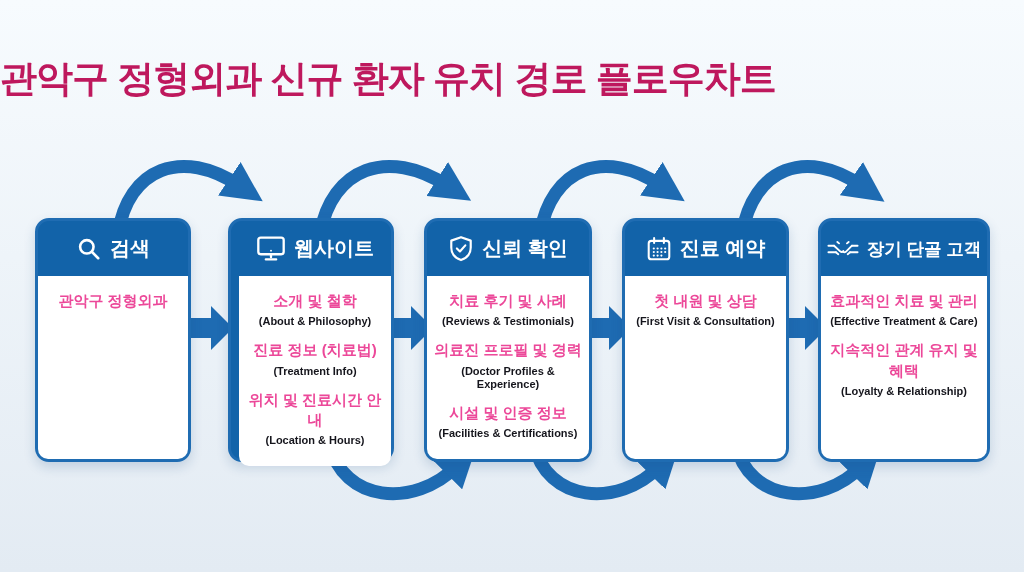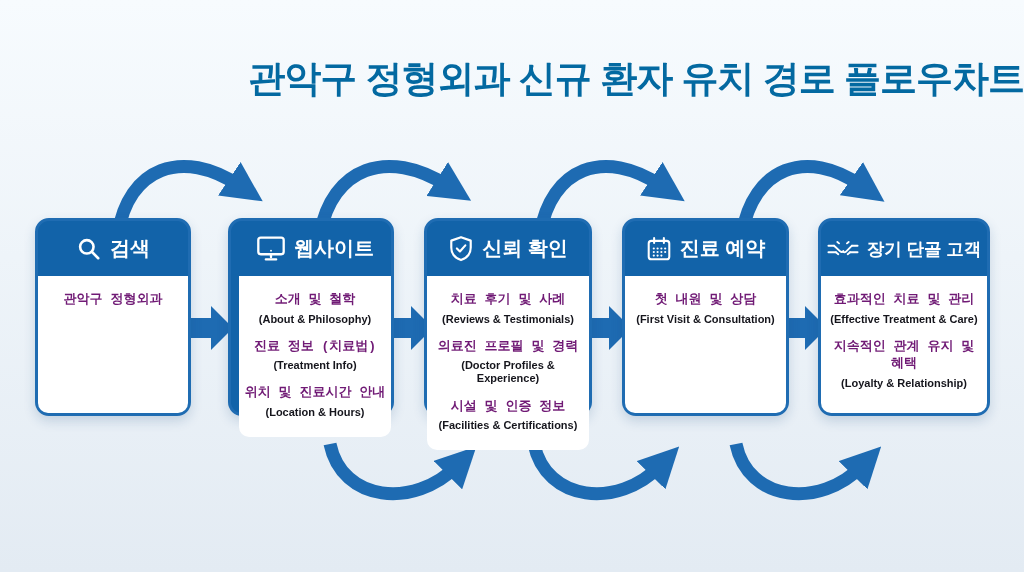--- a/index.html
+++ b/index.html
@@ -4,45 +4,45 @@
 <style>
   html,body{margin:0;padding:0;}
   body{
     width:1024px;height:572px;overflow:hidden;position:relative;
     background:linear-gradient(180deg,#f7fbfe 0%,#eef4f9 45%,#e3ebf3 100%);
     font-family:"Liberation Sans","DejaVu Sans",sans-serif;
     -webkit-font-smoothing:antialiased;
   }
   .page-title{
     position:absolute;top:54px;left:0;width:1024px;
-    text-align:right;font-size:37px;font-weight:800;color:#0369a1;
+    text-align:left;font-size:37px;font-weight:800;color:#be185d;
     letter-spacing:-1px;margin:0;z-index:3;
   }
   #arrow-layer{position:absolute;left:0;top:0;z-index:1;}
   .stage{
-    position:absolute;top:218px;height:198px;z-index:2;
+    position:absolute;top:218px;height:244px;z-index:2;
     background:#1263a9;border:3px solid #1f6cb2;border-radius:14px;
     box-shadow:0 5px 12px rgba(20,70,130,.18);
     display:flex;flex-direction:column;box-sizing:border-box;justify-content:space-between;
   }
   .stage-header{
     height:55px;flex:0 0 auto;display:flex;align-items:center;justify-content:center;
     gap:8px;color:#ffffff;padding:0 4px;
   }
   .stage-title{font-size:20px;font-weight:800;white-space:nowrap;}
   .stage-5 .stage-title{font-size:17.5px;}
   .stage-icon{flex:0 0 auto;display:flex;align-items:center;}
   .stage-icon svg{display:block;}
   .stage-body{
     flex:1;background:#ffffff;border-radius:0 0 10px 10px;
     padding:15px 5px 6px;text-align:center;
   }
   .item{margin-bottom:12px;}
   .stage-1 .item,.stage-4 .item{margin-bottom:16px;}
-  .item-main{font-size:13px;font-weight:800;color:#701a75;line-height:1.35;font-family:Liberation Mono, monospace;}
+  .item-main{font-size:15px;font-weight:800;color:#ec4899;line-height:1.35;}
   .item-sub{font-size:11px;font-weight:700;color:#15151c;line-height:1.2;margin-top:4px;}
 </style>
 </head>
 <body>
 
 <h1 class="page-title">관악구 정형외과 신규 환자 유치 경로 플로우차트</h1>
 
 <svg id="arrow-layer" width="1024" height="572" viewBox="0 0 1024 572">
   <defs>
     <marker id="ah" viewBox="0 0 10 10" refX="3.2" refY="5" markerWidth="3.1" markerHeight="3.1" orient="auto">

